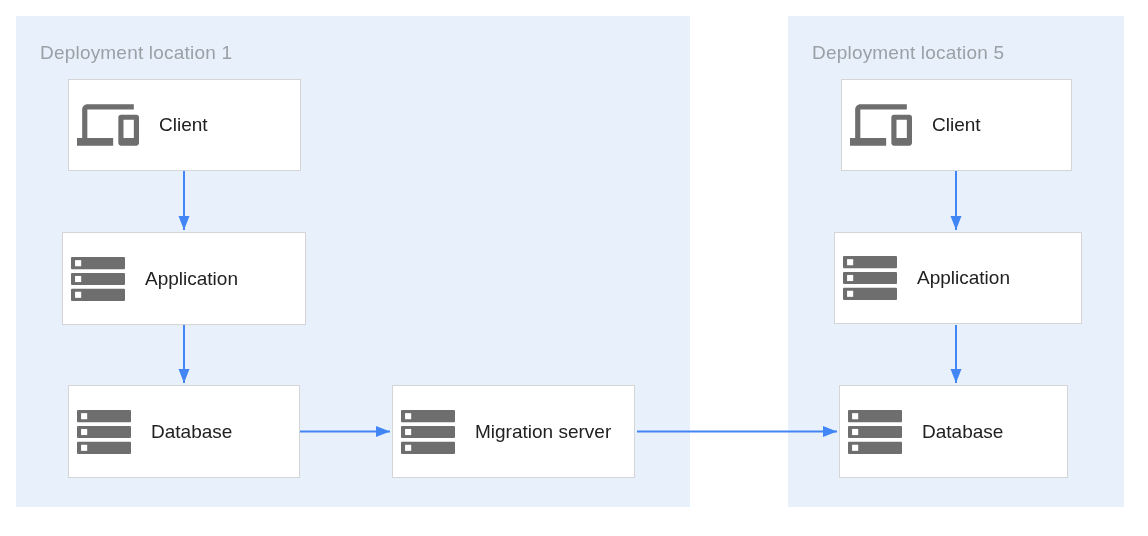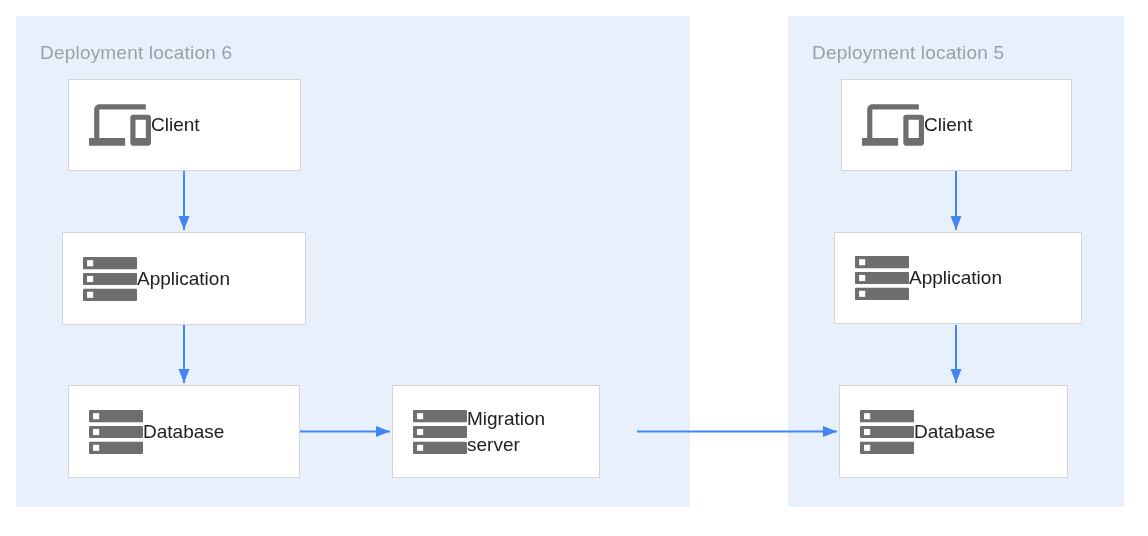--- a/index.html
+++ b/index.html
@@ -42,50 +42,51 @@
     height: 536px;
     pointer-events: none;
   }
 
   .node {
     position: absolute;
     background: var(--node-bg, #ffffff);
     border: 1px solid var(--node-border, #d5d5d5);
     display: flex;
     align-items: center;
-    padding-left: 20px;
+    padding-left: 8px;
+    gap: 20px;
   }
   .node-label {
     font-size: 19px;
     color: var(--node-text, #212121);
     line-height: 1.35;
     max-width: 150px;
   }
   .icon {
     display: inline-flex;
     align-items: center;
     justify-content: center;
     flex: 0 0 auto;
   }
 
   .n-client-1       { left: 68px;  top: 79px;  width: 233px; height: 92px; }
   .n-application-1  { left: 62px;  top: 232px; width: 244px; height: 93px; }
   .n-database-1     { left: 68px;  top: 385px; width: 232px; height: 93px; }
-  .n-migration      { left: 392px; top: 385px; width: 208px; height: 93px; }
+  .n-migration      { left: 392px; top: 385px; width: 243px; height: 93px; }
   .n-client-2       { left: 841px; top: 79px;  width: 231px; height: 92px; }
   .n-application-2  { left: 834px; top: 232px; width: 248px; height: 92px; }
   .n-database-2     { left: 839px; top: 385px; width: 229px; height: 93px; }
 </style>
 </head>
 <body>
 
 <div class="canvas">
 
   <div class="region region-1">
-    <div class="region-label">Deployment location 6</div>
+    <div class="region-label">Deployment location 1</div>
   </div>
   <div class="region region-2">
     <div class="region-label">Deployment location 5</div>
   </div>
 
   <svg class="arrow-layer" viewBox="0 0 1148 536" xmlns="http://www.w3.org/2000/svg">
     <defs>
       <marker id="arrowhead" markerWidth="8" markerHeight="6" refX="7" refY="2.75" orient="auto" markerUnits="strokeWidth">
         <path d="M0,0 L7,2.75 L0,5.5 Z" style="fill: var(--accent, #4285F4);"></path>
       </marker>

